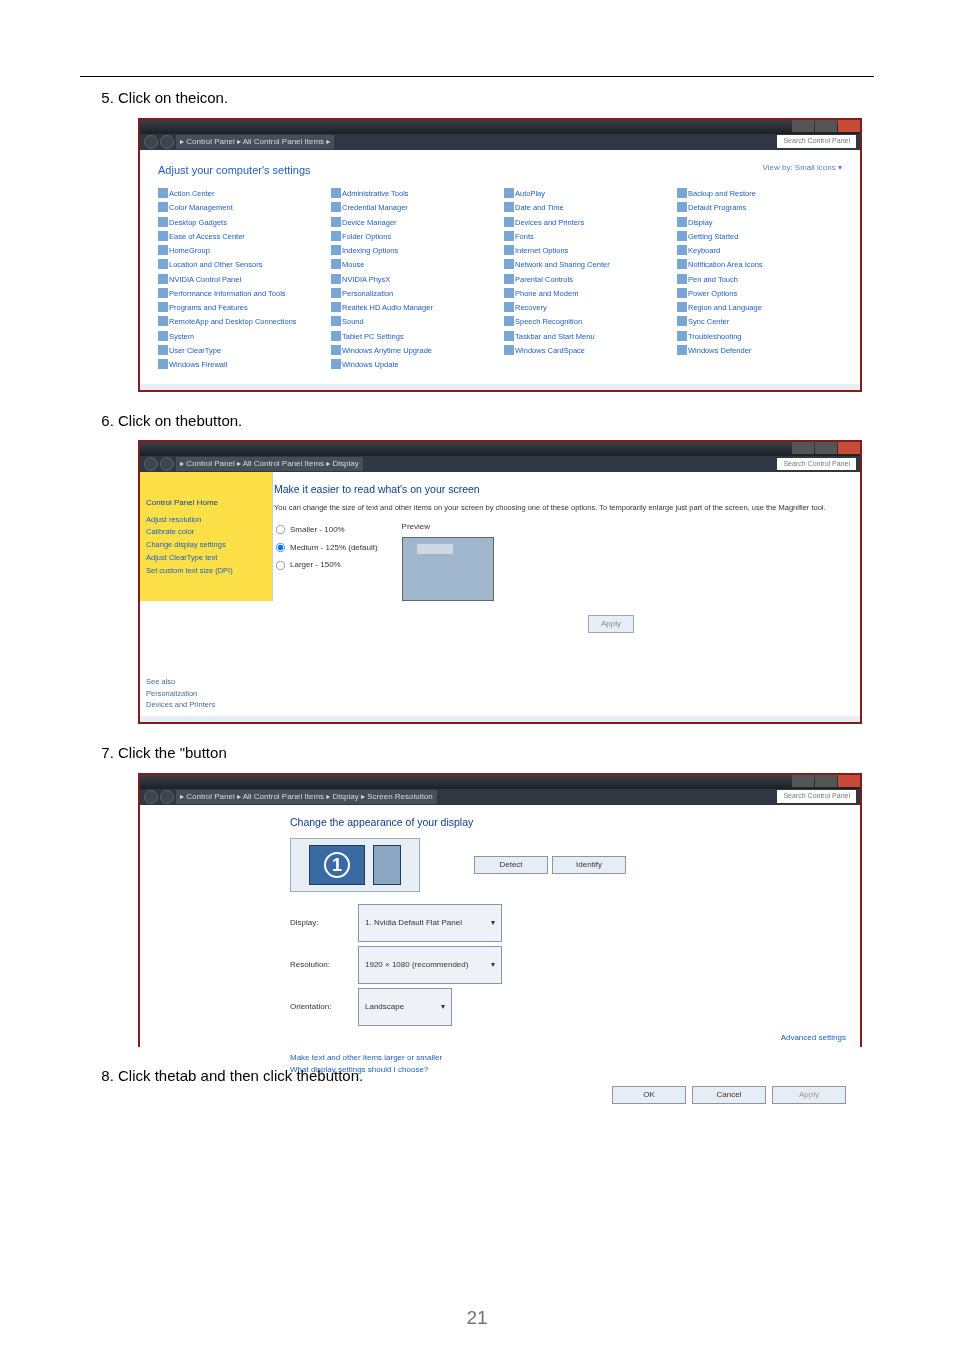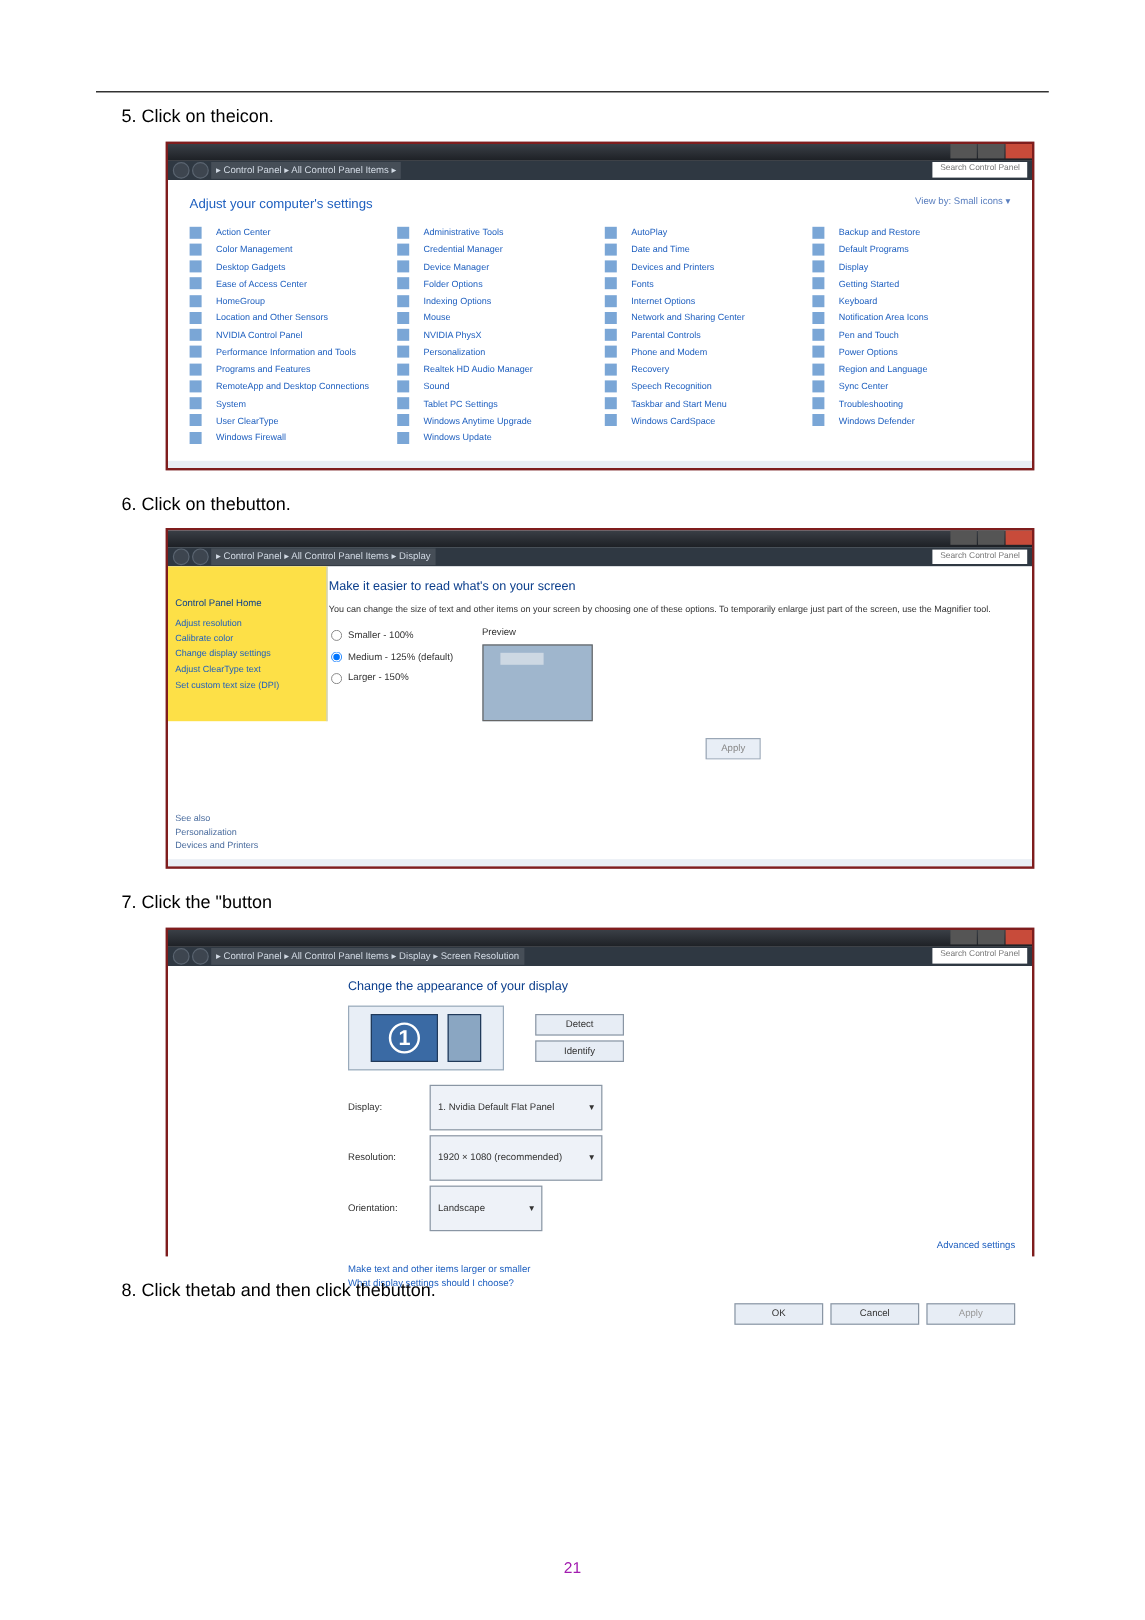--- a/index.html
+++ b/index.html
@@ -23,21 +23,21 @@
   .addr .crumb{background:#464e57;padding:1px 4px;margin-right:4px;}
   .addr .search{margin-left:auto;background:#fff;color:#777;padding:1px 6px;font-size:7px;}
   .addr .nav-o{width:12px;height:12px;border-radius:50%;background:#3d454f;margin-right:2px;border:1px solid #5a6470;}
 
   
   .cp{width:720px;height:270px;}
   .cp-body{padding:8px 18px 8px 18px;background:#fff;height:218px;}
   .cp-head{color:#1e5fbf;font-size:11px;margin:4px 0 10px 0;display:flex;justify-content:space-between;}
   .cp-head .view{font-size:8px;color:#5a7fbf;}
   .cp-grid{display:grid;grid-template-columns:repeat(4,1fr);gap:3px 8px;}
-  .cp-item{display:flex;align-items:center;gap:12px;font-size:7.5px;color:#1e5fbf;white-space:nowrap;}
+  .cp-item{display:flex;gap:1px;font-size:7.5px;color:#1e5fbf;white-space:nowrap;}
   .cp-ico{width:10px;height:10px;background:#7aa6d6;display:inline-block;flex-shrink:0;}
 
   
   .disp{width:720px;height:280px;}
   .disp-body{display:flex;height:244px;background:#fff;}
   .disp-side{width:120px;background:#fde047;border-right:1px solid #c6d0dc;padding:24px 6px;font-size:7.5px;color:#1e5fbf;line-height:1.7;}
   .disp-side .hd{color:#0b3e8c;font-size:8px;margin-bottom:4px;}
   .disp-side .also{position:absolute;bottom:6px;left:6px;font-size:7.5px;color:#4a6c9e;line-height:1.5;}
   .disp-side-wrap{position:relative;height:100%;width:120px;}
   .disp-main{flex:1;padding:10px 14px;font-size:8px;}
@@ -52,31 +52,31 @@
   .disp-apply{border:1px solid #9aa7b6;background:#e8eef6;color:#888;padding:2px 12px;font-size:8px;float:right;margin-top:14px;}
 
   
   .res{width:720px;height:270px;}
   .res-body{height:234px;background:#fff;padding:10px 14px 10px 150px;font-size:8px;}
   .res-title{color:#0b3e8c;font-size:10.5px;margin-bottom:8px;}
   .res-disp-area{display:flex;align-items:center;gap:26px;margin:6px 0 12px 0;}
   .res-mon-box{border:1px solid #9ab;background:#e8eef6;padding:6px 18px;display:flex;align-items:center;gap:8px;}
   .res-mon{width:54px;height:38px;background:#3a6aa4;border:1px solid #213a5a;position:relative;}
   .res-mon .num{position:absolute;inset:0;display:flex;align-items:center;justify-content:center;color:#fff;font-size:18px;font-weight:bold;border:2px solid #fff;border-radius:50%;width:22px;height:22px;margin:auto;}
-  .res-btns{display:flex;flex-direction:column;gap:4px;}
+  .res-btns{display:flex;flex-direction:row;gap:4px;margin-left:28px;}
   .winbtn{border:1px solid #8a96a4;background:#e7edf5;padding:2px 10px;font-size:8px;color:#333;text-align:center;min-width:52px;}
   .res-form{font-size:8px;color:#333;}
   .res-form .row{display:flex;align-items:center;margin:4px 0;gap:10px;}
   .res-form .lab{width:58px;}
   .dd{border:1px solid #8a96a4;background:#eef2f8;padding:12px 6px;min-width:130px;display:inline-flex;align-items:center;justify-content:space-between;}
   .adv{color:#1e5fbf;font-size:8px;text-align:right;margin:6px 0 8px 0;}
   .lnk{color:#1e5fbf;font-size:8px;display:block;line-height:1.5;}
   .res-foot{display:flex;justify-content:flex-end;gap:6px;margin-top:10px;}
 
-  .page-num{position:absolute;bottom:36px;width:100%;text-align:center;font-size:13px;color:#a21caf;}
+  .page-num{position:absolute;bottom:21px;width:100%;text-align:center;font-size:19px;color:#737373;}
   .top-rule{border:0;border-top:1.5px solid #000;margin:0 0 10px 0;}
   input[type=radio]{transform:scale(.7);margin:0 3px 0 0;vertical-align:middle;}
 </style>
 </head>
 <body>
 <div class="page">
   <div class="content">
     <hr class="top-rule">
     <ol class="steps" start="5">
 

